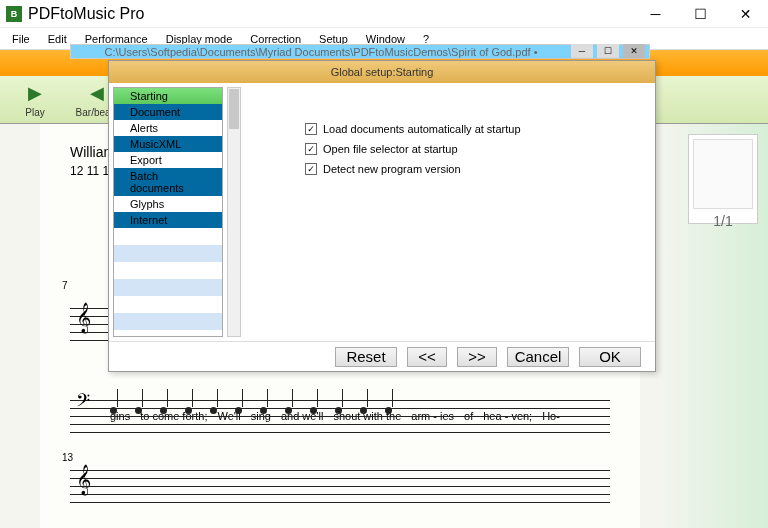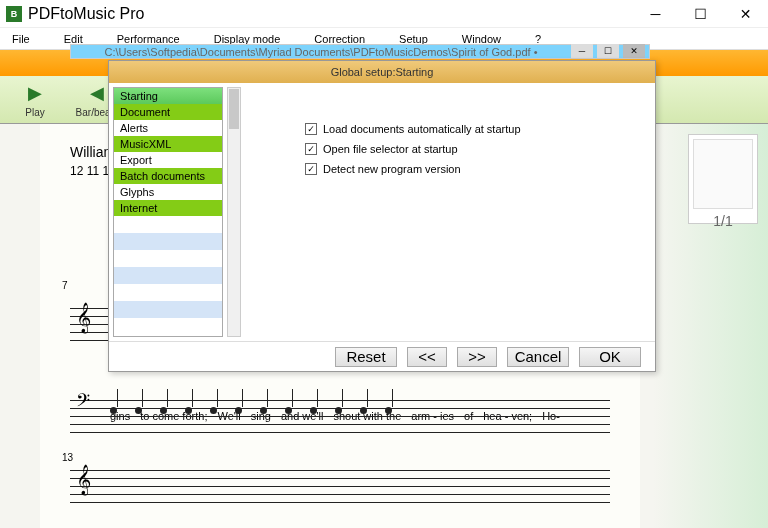--- a/index.html
+++ b/index.html
@@ -3,21 +3,21 @@
 <meta charset="utf-8">
 <style>
 *{box-sizing:border-box;margin:0;padding:0;font-family:"Segoe UI",Tahoma,sans-serif;font-size:11px}
 body{width:768px;height:528px;background:#fff;overflow:hidden;position:relative}
 .titlebar{height:28px;display:flex;align-items:center;justify-content:space-between;background:#fff;border-bottom:1px solid #eee}
 .titlebar-left{display:flex;align-items:center;padding-left:6px;gap:6px}
 .app-icon{width:16px;height:16px;background:#2a7a2a;color:#fff;display:flex;align-items:center;justify-content:center;font-size:9px;font-weight:bold}
 .title-text{font-size:16px}
 .win-controls{display:flex}
 .win-btn{width:45px;height:28px;display:flex;align-items:center;justify-content:center;font-size:14px;font-family:Arial}
-.menubar{height:22px;display:flex;align-items:center;padding-left:4px;gap:18px;background:#fff;border-bottom:1px solid #ddd}
+.menubar{height:22px;display:flex;align-items:center;padding-left:4px;gap:2px;background:#fff;border-bottom:1px solid #ddd}
 .menu-item{padding:2px 8px}
 .orange-bar{height:26px;background:linear-gradient(#ffb732,#ff9a00);display:flex;align-items:center;justify-content:space-between}
 .toolbar-green{background:linear-gradient(#e8f5d0,#d4e8b0);height:48px;display:flex;align-items:center;gap:12px;padding-left:10px;border-bottom:1px solid #999}
 .tb-btn{display:flex;flex-direction:column;align-items:center;gap:2px;width:50px}
 .tb-icon{width:24px;height:24px;display:flex;align-items:center;justify-content:center;font-size:18px;color:#2a7a2a}
 .tb-label{font-size:10px;color:#333}
 .doc-inner{position:absolute;top:44px;left:70px;width:580px;height:15px;background:#7dd3fc;display:flex;align-items:flex-end;border:1px solid #ccc}
 .doc-title{flex:1;text-align:center;color:#666;font-size:11px}
 .doc-controls{display:flex;gap:4px;padding-right:4px}
 .doc-ctrl{width:22px;height:14px;background:#ddd;display:flex;align-items:center;justify-content:center;font-size:9px}
@@ -26,23 +26,23 @@
 .sheet-music{position:absolute;top:0;left:40px;width:600px;height:100%;background:#fdfdf9;padding:20px 30px}
 .sheet-title{font-size:14px;margin-bottom:4px}
 .sheet-nums{font-size:12px;margin-bottom:20px}
 .thumb-panel{position:absolute;right:10px;top:10px;width:70px;height:90px;background:#fff;border:1px solid #ccc}
 .thumb-page{margin:4px;height:70px;background:#fafafa;border:1px solid #ddd}
 .thumb-label{text-align:center;font-size:14px;color:#666}
 .dialog{position:absolute;top:60px;left:108px;width:548px;height:312px;background:#fff;border:1px solid #999;box-shadow:2px 2px 6px rgba(0,0,0,0.2);z-index:10}
 .dialog-title{height:22px;background:linear-gradient(#f0c97a,#e0b050);display:flex;align-items:center;justify-content:center;color:#333;font-size:11px}
 .dialog-body{display:flex;height:258px}
 .cat-list{width:110px;border:1px solid #aaa;margin:4px;overflow:hidden;background:#fff}
-.cat-item{padding:2px 6px;font-size:11px;border-bottom:0}
+.cat-item{padding:2px 16px;font-size:11px;border-bottom:0}
 .cat-item.selected{background:linear-gradient(#7de07d,#5cc95c)}
-.cat-item.alt{background:#84cc16}
+.cat-item.alt{background:#0369a1}
 .cat-empty{height:17px}
 .cat-empty.alt{background:#d4e4f7}
 .cat-scroll{width:14px;background:#f0f0f0;border:1px solid #ccc;margin:4px 4px 4px 0}
 .cat-thumb{width:10px;height:40px;background:#c8c8c8;margin:1px auto}
 .options{flex:1;padding:40px 20px 10px 60px}
 .opt-row{display:flex;align-items:center;gap:6px;margin-bottom:8px}
 .opt-check{width:12px;height:12px;border:1px solid #666;display:flex;align-items:center;justify-content:center;font-size:9px}
 .opt-label{font-size:11px}
 .dialog-buttons{height:30px;display:flex;align-items:center;justify-content:flex-end;gap:10px;padding-right:14px;border-top:1px solid #ddd}
 .dlg-btn{width:62px;height:20px;background:linear-gradient(#f5f5f5,#e0e0e0);border:1px solid #aaa;display:flex;align-items:center;justify-content:center;font-size:15px}

